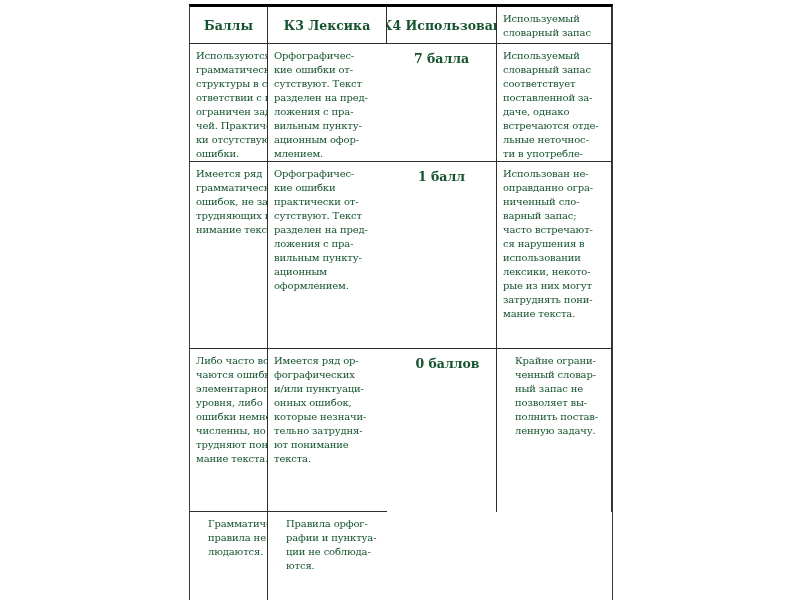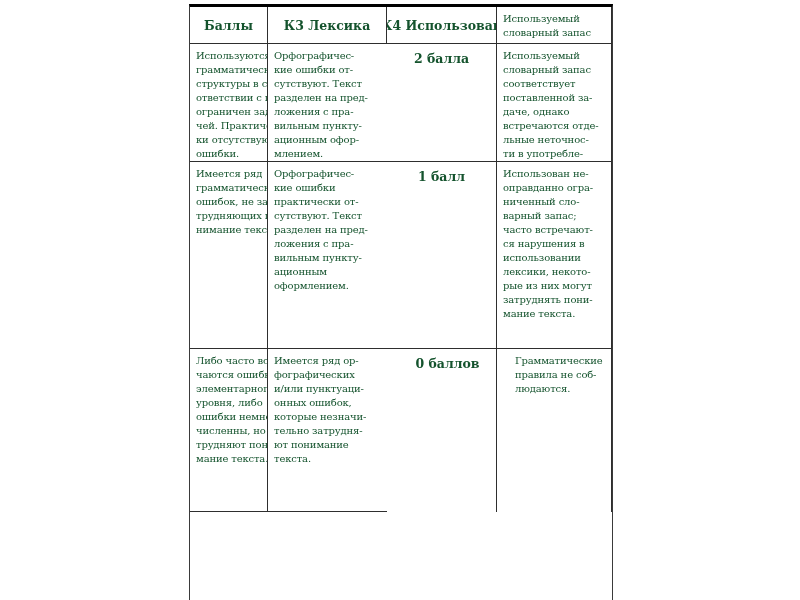--- a/index.html
+++ b/index.html
@@ -94,21 +94,21 @@
 ошибки.</div>
     <div class="cell body last-col">Орфографичес-
 кие ошибки от-
 сутствуют. Текст
 разделен на пред-
 ложения с пра-
 вильным пункту-
 ационным офор-
 млением.</div>
 
-    <div class="cell points">2 балла</div>
+    <div class="cell points">7 балла</div>
     <div class="cell body">Используемый
 словарный запас
 соответствует
 поставленной за-
 даче, однако
 встречаются отде-
 льные неточнос-
 ти в употребле-
 нии слов либо
 словарный запас
@@ -153,18 +153,28 @@
     <div class="cell body last-col">Имеется ряд ор-
 фографических
 и/или пунктуаци-
 онных ошибок,
 которые незначи-
 тельно затрудня-
 ют понимание
 текста.</div>
 
     <div class="cell points last-row">0 баллов</div>
+    <div class="cell body last-row">Крайне ограни-
+ченный словар-
+ный запас не
+позволяет вы-
+полнить постав-
+ленную задачу.</div>
     <div class="cell body last-row">Грамматические
 правила не соб-
 людаются.</div>
+    <div class="cell body last-row last-col">Правила орфог-
+рафии и пунктуа-
+ции не соблюда-
+ются.</div>
 
   </div>
 </div>
 
 </body></html>

